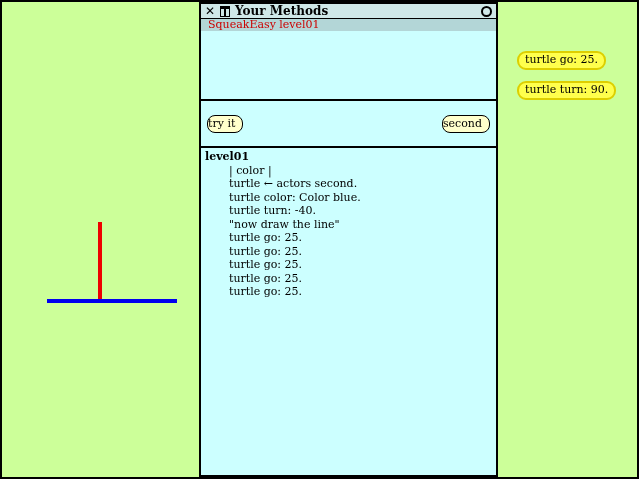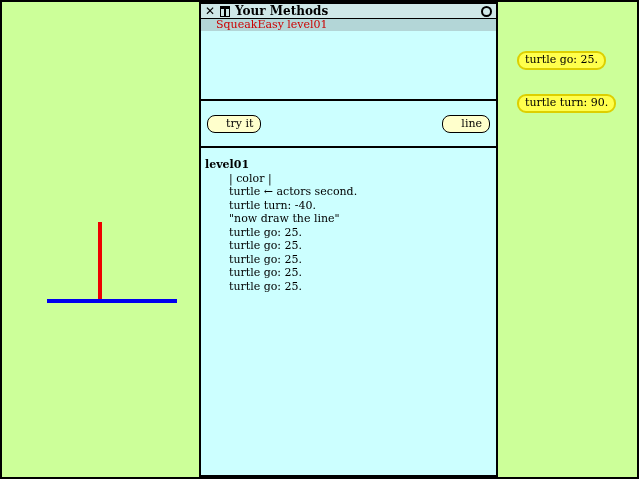--- a/index.html
+++ b/index.html
@@ -26,48 +26,48 @@
     background:var(--titlebar-bg,#cfe8e8); border-bottom:1px solid #000; padding:0 4px;
   }
   .close-x { font:bold 12px/12px "DejaVu Sans", sans-serif; cursor:pointer; letter-spacing:0; }
   .menu-ic { display:block; }
   .title   { flex:1; text-align:left; font-weight:bold; font-size:12px; line-height:13px; }
   .collapse-o {
     width:7px; height:7px; border:2px solid #000; border-radius:50%;
     box-sizing:content-box; background:transparent;
   }
   .list-row {
-    height:12px; flex:0 0 12px; font-size:11px; line-height:12px; padding-left:15px;
+    height:12px; flex:0 0 12px; font-size:11px; line-height:12px; padding-left:7px;
     background:var(--selected-row-bg,#b3d6d7); color:var(--selected-row-text,#c00);
     white-space:nowrap; overflow:hidden;
   }
   .list-empty { flex:0 0 68px; }
   .hdivider { flex:0 0 2px; background:#000; }
   .btn-row {
     flex:0 0 45px; display:flex; align-items:center; justify-content:space-between;
     padding:0 6px;
   }
   .sq-btn {
     font-family:"DejaVu Serif", serif; font-size:11px; line-height:13px;
     background:var(--button-bg,#ffffcc); border:1px solid #000; border-radius:8px;
-    padding:1px 7px 2px 18px; color:#000; cursor:pointer;
+    padding:1px 7px 2px 0; color:#000; cursor:pointer;
   }
   .code-pane { flex:1 1 auto; padding:2px 4px; font-size:11px; line-height:13.5px; overflow:hidden; }
-  .code-selector { font-weight:bold; white-space:pre;margin-top:8px; }
+  .code-selector { font-weight:bold; white-space:pre; }
   .code-line { padding-left:24px; white-space:pre; }
 
   
   .tile {
     position:absolute; left:515px; display:inline-block; white-space:nowrap;
     background:var(--tile-bg,#ffff4d); border:2px solid var(--tile-border,#ddcf00);
     border-radius:9px; font-size:11px; line-height:12px; padding:1px 6px 2px 6px;
     color:#000; cursor:pointer;
   }
   .tile-1 { top:49px; }
-  .tile-2 { top:92px; }
+  .tile-2 { top:79px; }
 </style>
 </head>
 <body>
 
 <div class="screen">
 
   <div class="pen-line pen-red"></div>
   <div class="pen-line pen-blue"></div>
 
   <div class="window">
@@ -83,29 +83,30 @@
       <span class="collapse-o"></span>
     </div>
 
     <div class="list-row">SqueakEasy level01</div>
     <div class="list-empty"></div>
 
     <div class="hdivider"></div>
 
     <div class="btn-row">
       <button class="sq-btn">try it</button>
-      <button class="sq-btn">line</button>
+      <button class="sq-btn">second</button>
     </div>
 
     <div class="hdivider"></div>
 
     <div class="code-pane">
       <div class="code-selector">level01</div>
       <div class="code-line">| color |</div>
       <div class="code-line">turtle ← actors second.</div>
+      <div class="code-line">turtle color: Color blue.</div>
       <div class="code-line">turtle turn: -40.</div>
       <div class="code-line">"now draw the line"</div>
       <div class="code-line">turtle go: 25.</div>
       <div class="code-line">turtle go: 25.</div>
       <div class="code-line">turtle go: 25.</div>
       <div class="code-line">turtle go: 25.</div>
       <div class="code-line">turtle go: 25.</div>
     </div>
   </div>
 

